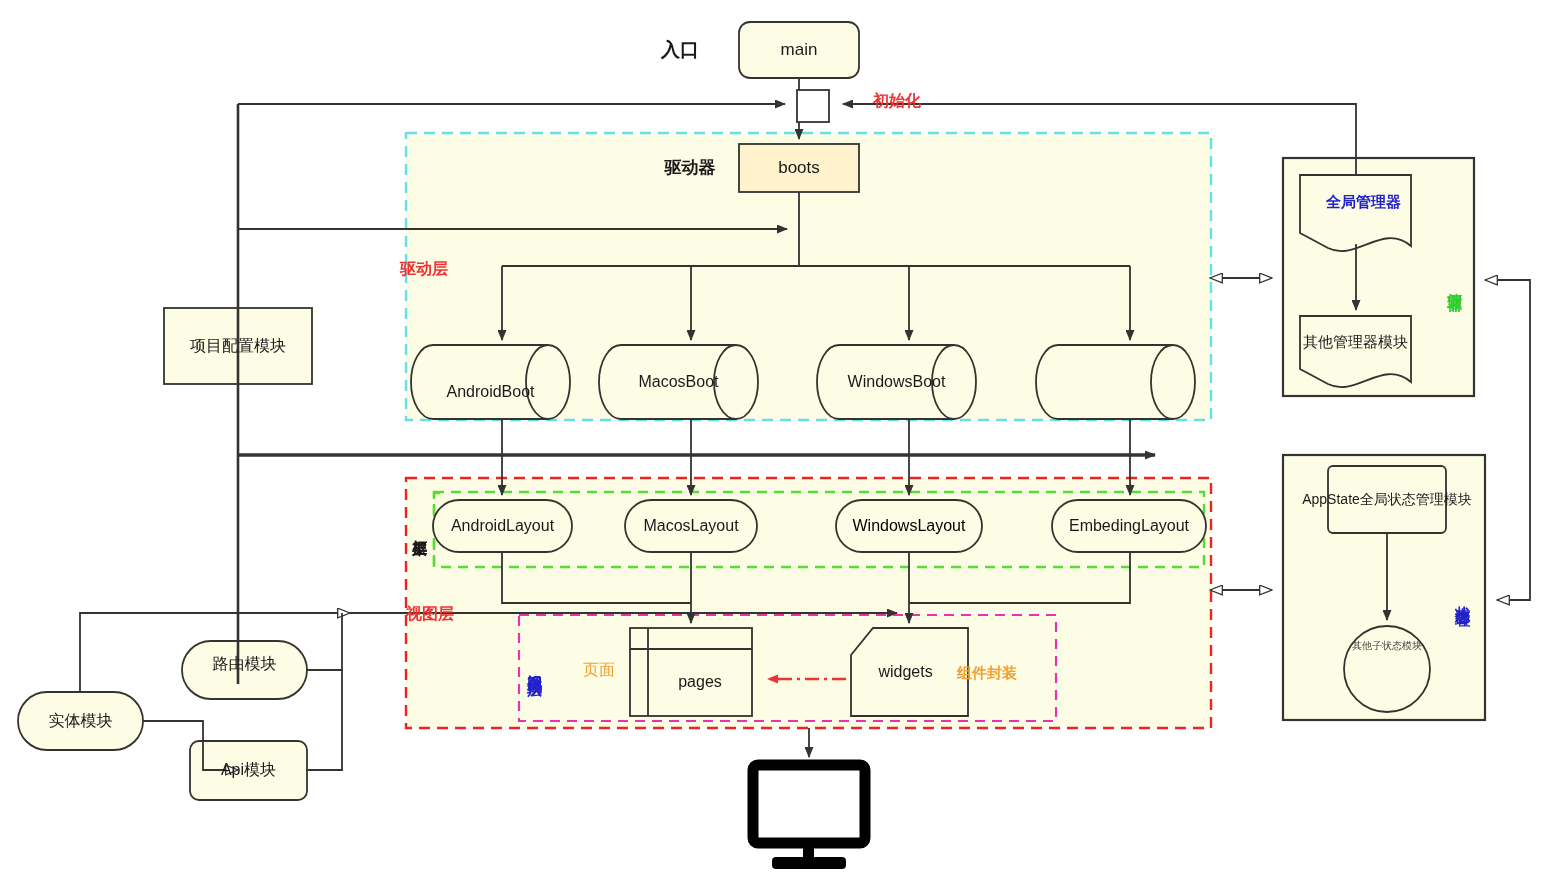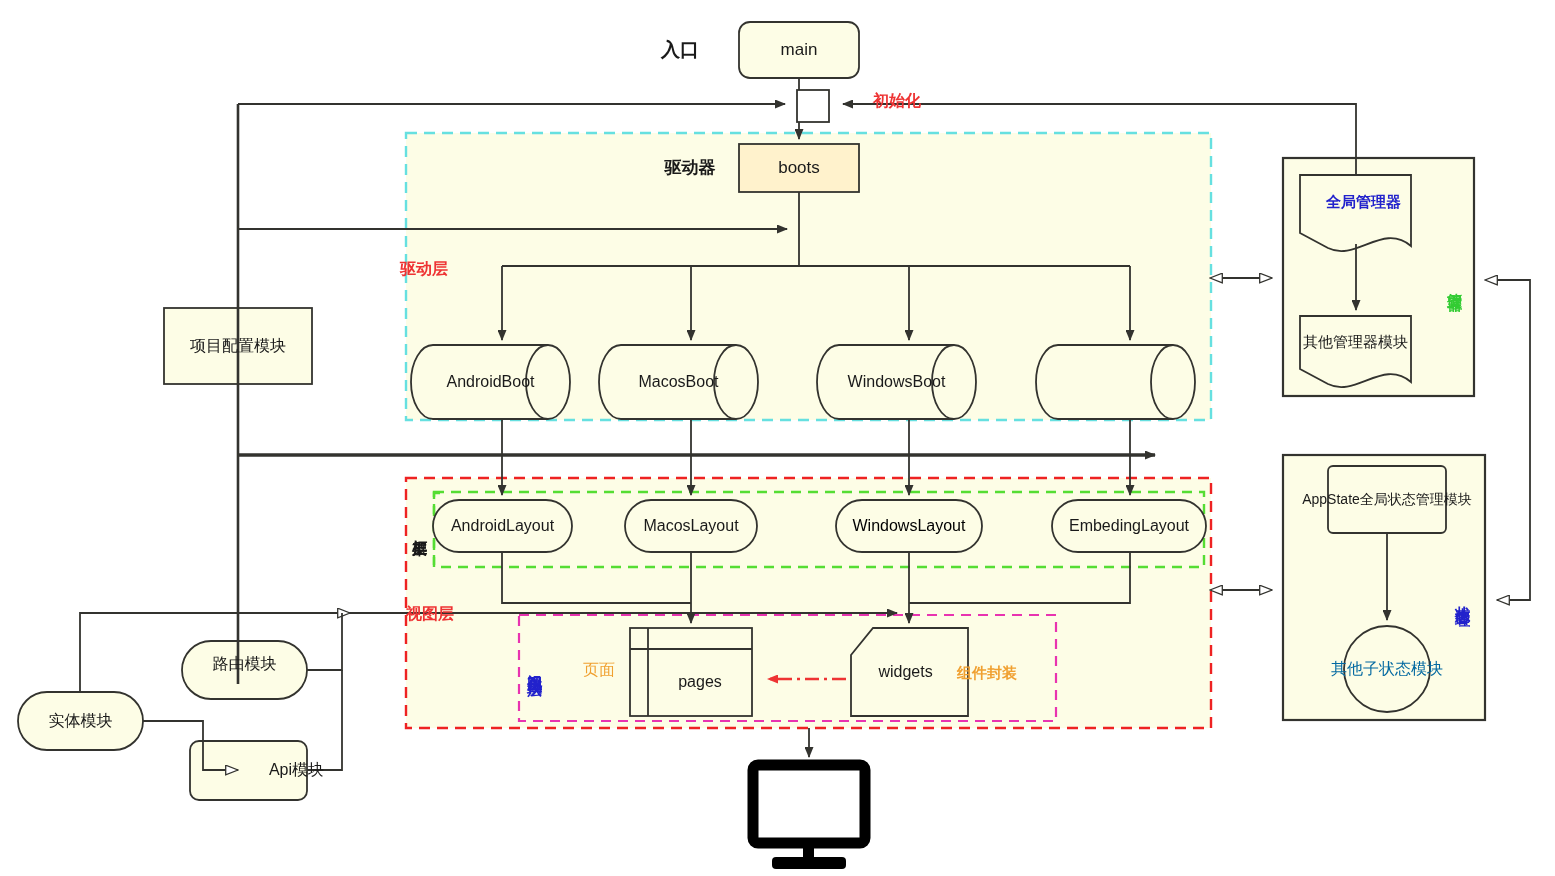--- a/index.html
+++ b/index.html
@@ -159,21 +159,21 @@
   <div class="lbl ctr" style="left:739px;top:22px;width:120px;height:56px;font-size:17px;color:#1a1a1a;">main</div>
 
   <div class="lbl" style="left:873px;top:92px;font-size:16px;font-weight:bold;color:#ee3333;">初始化</div>
 
   <div class="lbl ctr" style="left:648px;top:154px;width:84px;height:28px;font-size:17px;font-weight:bold;color:#1a1a1a;">驱动器</div>
 
   <div class="lbl ctr" style="left:739px;top:144px;width:120px;height:48px;font-size:17px;color:#1a1a1a;">boots</div>
 
   <div class="lbl" style="left:400px;top:260px;font-size:16px;font-weight:bold;color:#ee3333;">驱动层</div>
 
-  <div class="lbl ctr" style="left:433px;top:345px;width:115px;height:74px;font-size:16px;color:#1a1a1a;">AndroidBoot</div>
+  <div class="lbl ctr" style="left:433px;top:355px;width:115px;height:74px;font-size:16px;color:#1a1a1a;">AndroidBoot</div>
   <div class="lbl ctr" style="left:621px;top:345px;width:115px;height:74px;font-size:16px;color:#1a1a1a;">MacosBoot</div>
   <div class="lbl ctr" style="left:839px;top:345px;width:115px;height:74px;font-size:16px;color:#1a1a1a;">WindowsBoot</div>
 
   <div class="lbl ctr" style="left:164px;top:308px;width:148px;height:76px;font-size:16px;color:#1a1a1a;">项目配置模块</div>
 
   <div class="lbl ctr" style="left:407px;top:492px;width:26px;height:75px;font-size:15px;font-weight:bold;color:#1a1a1a;writing-mode:vertical-rl;letter-spacing:1px;">框架层</div>
 
   <div class="lbl ctr" style="left:433px;top:500px;width:139px;height:52px;font-size:16px;color:#1a1a1a;">AndroidLayout</div>
   <div class="lbl ctr" style="left:625px;top:500px;width:132px;height:52px;font-size:16px;color:#1a1a1a;">MacosLayout</div>
   <div class="lbl ctr" style="left:836px;top:500px;width:146px;height:52px;font-size:16px;color:#000000;">WindowsLayout</div>
@@ -192,21 +192,21 @@
   <div class="lbl ctr" style="left:967px;top:645px;width:40px;height:56px;font-size:15px;font-weight:bold;color:#f0a030;line-height:1.25;">组件封装</div>
 
   <div class="lbl ctr" style="left:1300px;top:180px;width:111px;height:44px;font-size:15px;font-weight:bold;color:#2222cc;padding-left:8px;">全局管理器</div>
 
   <div class="lbl ctr" style="left:1300px;top:320px;width:111px;height:44px;font-size:15px;color:#1a1a1a;">其他管理器模块</div>
 
   <div class="lbl ctr" style="left:1442px;top:252px;width:26px;height:64px;font-size:15px;font-weight:bold;color:#33cc33;writing-mode:vertical-rl;letter-spacing:2px;">管理器</div>
 
   <div class="lbl ctr" style="left:1333px;top:468px;width:108px;height:63px;font-size:14px;color:#1a1a1a;line-height:1.3;">AppState全局状态管理模块</div>
 
-  <div class="lbl ctr" style="left:1357px;top:639px;width:60px;height:60px;font-size:16px;color:#0369a1;line-height:1.3;">其他子状态模块</div>
+  <div class="lbl ctr" style="left:1357px;top:615px;width:60px;height:60px;font-size:10px;color:#404040;line-height:1.3;">其他子状态模块</div>
 
   <div class="lbl ctr" style="left:1450px;top:556px;width:26px;height:84px;font-size:15px;font-weight:bold;color:#2222cc;writing-mode:vertical-rl;letter-spacing:2px;">状态管理</div>
 
   <div class="lbl ctr" style="left:18px;top:692px;width:125px;height:58px;font-size:16px;color:#1a1a1a;">实体模块</div>
   <div class="lbl ctr" style="left:182px;top:641px;width:125px;height:46px;font-size:16px;color:#1a1a1a;">路由模块</div>
-  <div class="lbl ctr" style="left:190px;top:741px;width:117px;height:59px;font-size:16px;color:#1a1a1a;padding-left:48px;">Api模块</div>
+  <div class="lbl ctr" style="left:190px;top:741px;width:117px;height:59px;font-size:16px;color:#1a1a1a;">Api模块</div>
 
 </div>
 
 </body></html>

